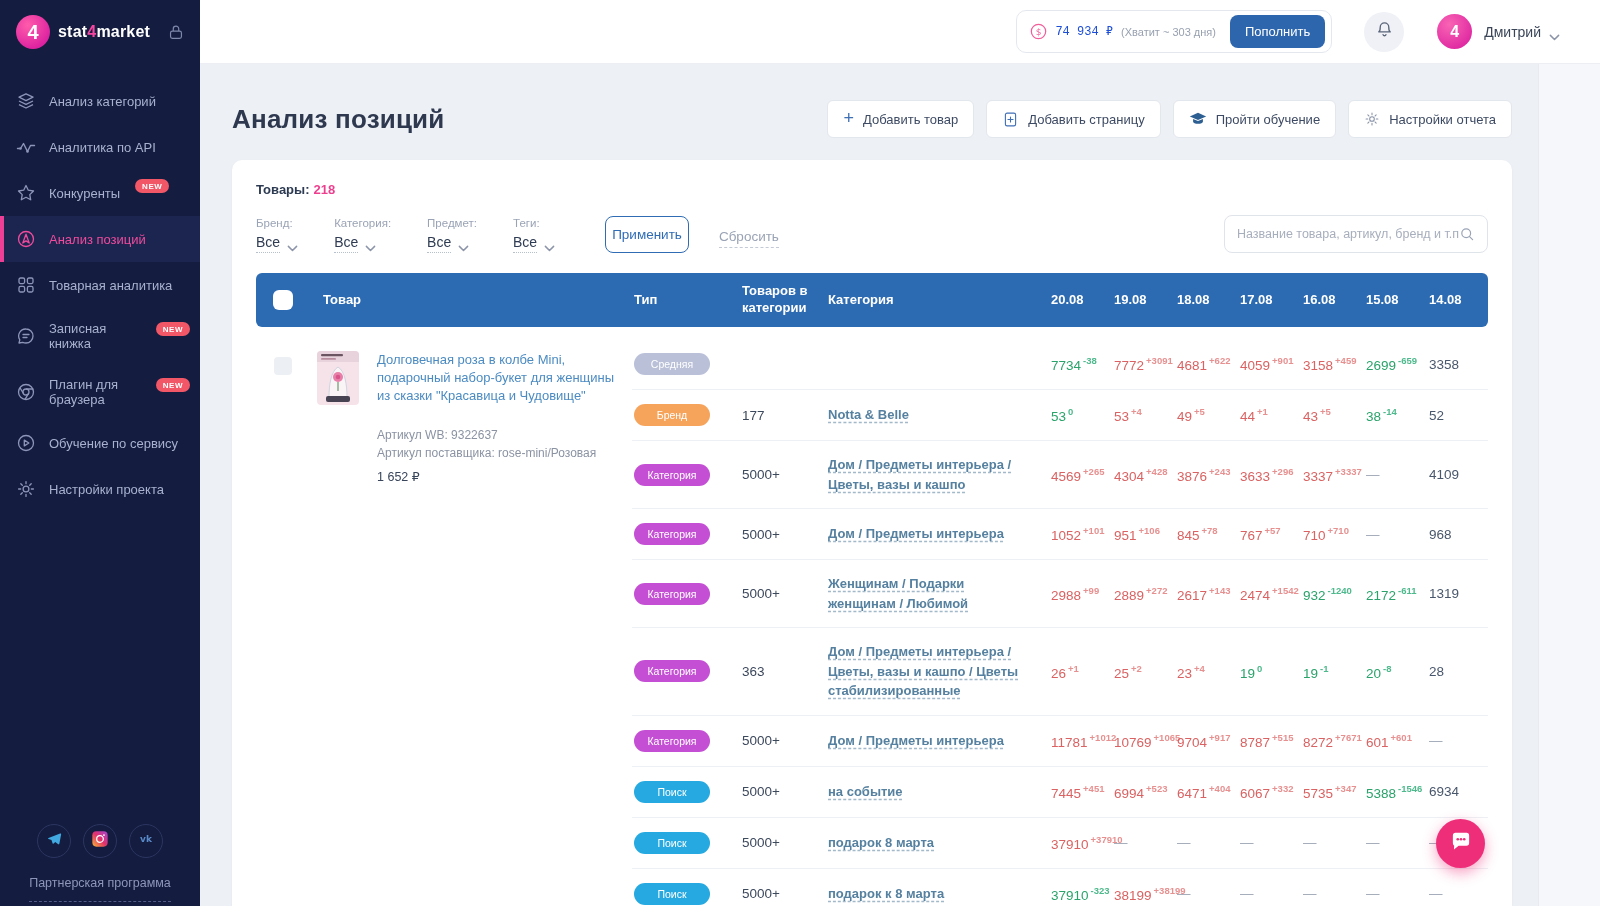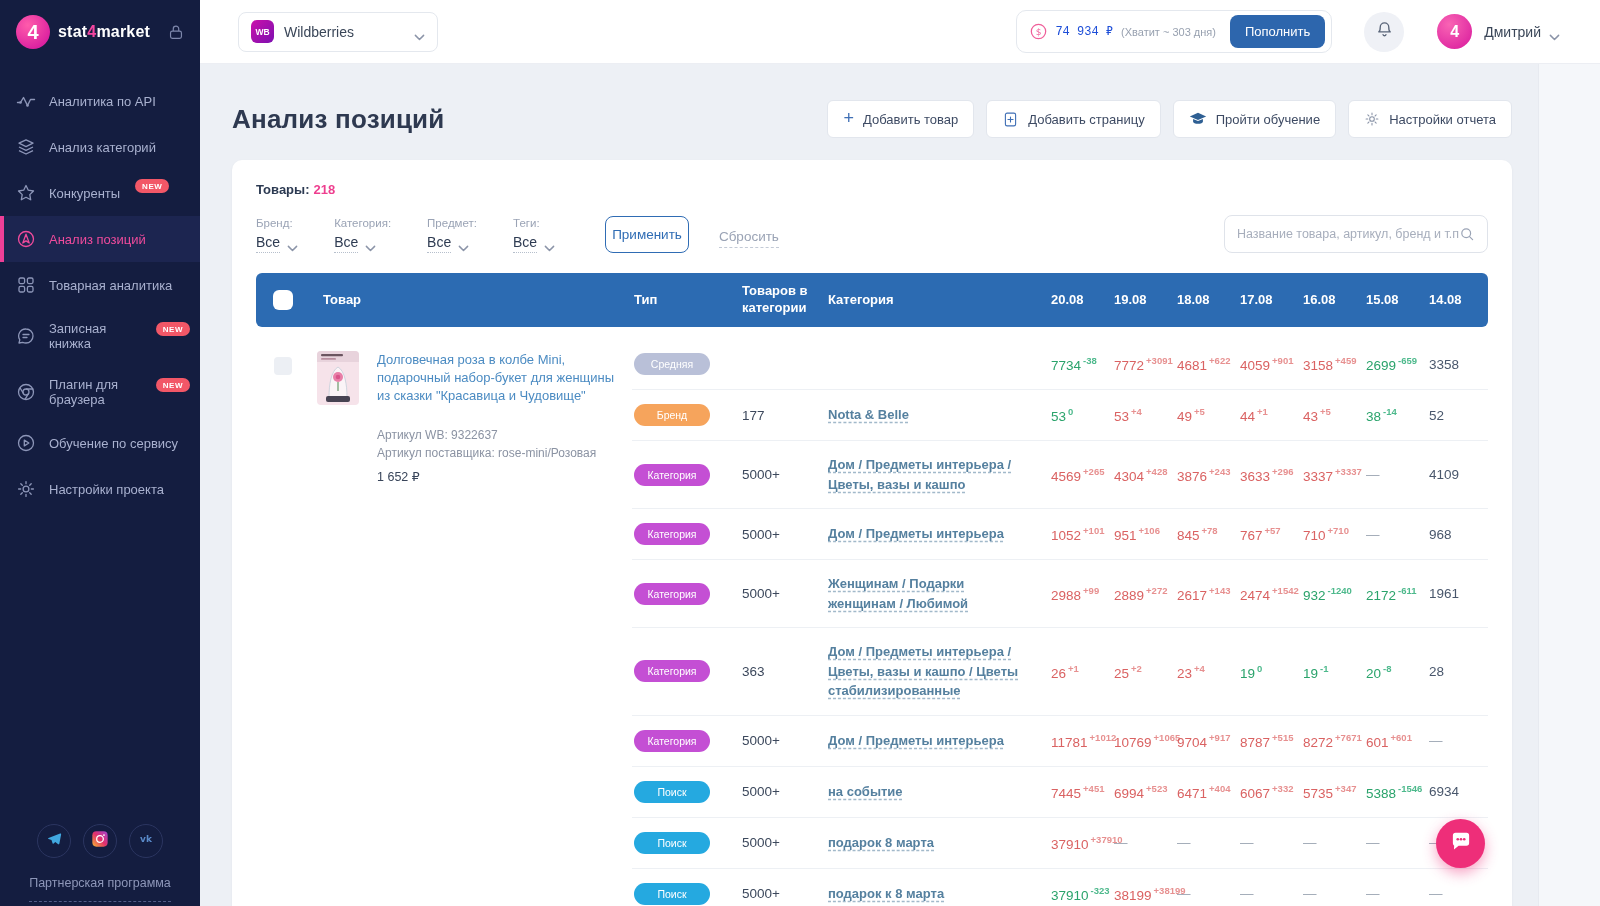--- a/index.html
+++ b/index.html
@@ -128,34 +128,34 @@
       <div class="logo-text"><span>stat</span><span class="pink">4</span><span>market</span></div>
       <div class="lock-wrap">
         <svg viewBox="0 0 22 22" fill="none" stroke="currentColor" stroke-width="1.3">
             <rect x="5" y="10" width="12" height="8" rx="2"></rect>
             <path d="M8 10V7.5a3 3 0 016 0V10"></path>
           </svg>
       </div>
     </div>
     <nav class="side-nav" id="sidebar-nav">
         <div class="side-item">
+          <span class="s-icon"><svg viewBox="0 0 20 20" width="20" height="20" fill="none" stroke="currentColor" stroke-width="1.3" stroke-linejoin="round">
+              <path d="M10 2.8l7 3.4-7 3.4-7-3.4z"></path>
+              <path d="M3 10l7 3.4 7-3.4"></path>
+              <path d="M3 13.6L10 17l7-3.4"></path>
+            </svg></span>
+          <span class="s-label">Анализ категорий</span>
+        </div>
+        <div class="side-item">
           <span class="s-icon"><svg viewBox="0 0 20 20" width="20" height="20">
               <path d="M1.5 11.5h3l3-5 4 8 3-6h4" fill="none" stroke="currentColor" stroke-width="1.4" stroke-linecap="round" stroke-linejoin="round"></path>
               <circle cx="4.5" cy="11.5" r="1.3" fill="currentColor"></circle>
               <circle cx="11.5" cy="14.5" r="1.3" fill="currentColor"></circle>
             </svg></span>
           <span class="s-label">Аналитика по API</span>
-        </div>
-        <div class="side-item">
-          <span class="s-icon"><svg viewBox="0 0 20 20" width="20" height="20" fill="none" stroke="currentColor" stroke-width="1.3" stroke-linejoin="round">
-              <path d="M10 2.8l7 3.4-7 3.4-7-3.4z"></path>
-              <path d="M3 10l7 3.4 7-3.4"></path>
-              <path d="M3 13.6L10 17l7-3.4"></path>
-            </svg></span>
-          <span class="s-label">Анализ категорий</span>
         </div>
         <div class="side-item">
           <span class="s-icon"><svg viewBox="0 0 20 20" width="20" height="20" fill="none" stroke="currentColor" stroke-width="1.3" stroke-linejoin="round">
               <path d="M10 2.5l2.3 4.7 5.2.8-3.7 3.6.9 5.2-4.7-2.5-4.7 2.5.9-5.2L2.5 8l5.2-.8z"></path>
             </svg></span>
           <span class="s-label">Конкуренты</span>
           <span class="badge-new">NEW</span>
         </div>
         <div class="side-item active">
           <span class="s-icon"><svg viewBox="0 0 20 20" width="20" height="20" fill="none" stroke="currentColor" stroke-width="1.3">
@@ -233,27 +233,20 @@
           </div>
         </div>
       <div class="partner"><span>Партнерская программа</span></div>
     </div>
   </aside>
 
   <div class="main">
     <div class="right-gutter"></div>
 
     <header class="topbar">
-      <div class="mp-select">
-        <span class="wb-badge">WB</span>
-        <span class="mp-name">Wildberries</span>
-        <span class="chev"><svg viewBox="0 0 12 8" fill="none" stroke="currentColor" stroke-width="1.6" stroke-linecap="round" stroke-linejoin="round">
-              <path d="M1.5 1.5L6 6l4.5-4.5"></path>
-            </svg></span>
-      </div>
       <div class="topbar-right">
         <div class="balance-pill">
           <span class="coin">
             <svg viewBox="0 0 18 18">
                 <circle cx="9" cy="9" r="7.6" fill="none" stroke="#ef5e99" stroke-width="1.3"></circle>
                 <text x="9" y="12.6" font-size="9.5" fill="#ef5e99" text-anchor="middle" font-family="DejaVu Sans">$</text>
               </svg>
           </span>
           <span class="balance-amt">74 934 ₽</span>
           <span class="balance-note">(Хватит ~ 303 дня)</span>
@@ -457,21 +450,21 @@
                 <div class="sub-row">
                   <div class="c-type"><span class="badge" style="background: rgb(196, 79, 212);">Категория</span></div>
                   <div class="c-items">5000+</div>
                   <div class="c-cat"><span class="cat-link">Женщинам / Подарки женщинам / Любимой</span></div>
                   <div class="c-val up"><span class="v">2988</span><span class="d">+99</span></div>
                   <div class="c-val up"><span class="v">2889</span><span class="d">+272</span></div>
                   <div class="c-val up"><span class="v">2617</span><span class="d">+143</span></div>
                   <div class="c-val up"><span class="v">2474</span><span class="d">+1542</span></div>
                   <div class="c-val down"><span class="v">932</span><span class="d">-1240</span></div>
                   <div class="c-val down"><span class="v">2172</span><span class="d">-611</span></div>
-                  <div class="c-val plain"><span class="v">1961</span></div>
+                  <div class="c-val plain"><span class="v">1319</span></div>
                 </div>
                 <div class="sub-row">
                   <div class="c-type"><span class="badge" style="background: rgb(196, 79, 212);">Категория</span></div>
                   <div class="c-items">363</div>
                   <div class="c-cat"><span class="cat-link">Дом / Предметы интерьера / Цветы, вазы и кашпо / Цветы стабилизированные</span></div>
                   <div class="c-val up"><span class="v">26</span><span class="d">+1</span></div>
                   <div class="c-val up"><span class="v">25</span><span class="d">+2</span></div>
                   <div class="c-val up"><span class="v">23</span><span class="d">+4</span></div>
                   <div class="c-val down"><span class="v">19</span><span class="d">0</span></div>
                   <div class="c-val down"><span class="v">19</span><span class="d">-1</span></div>

